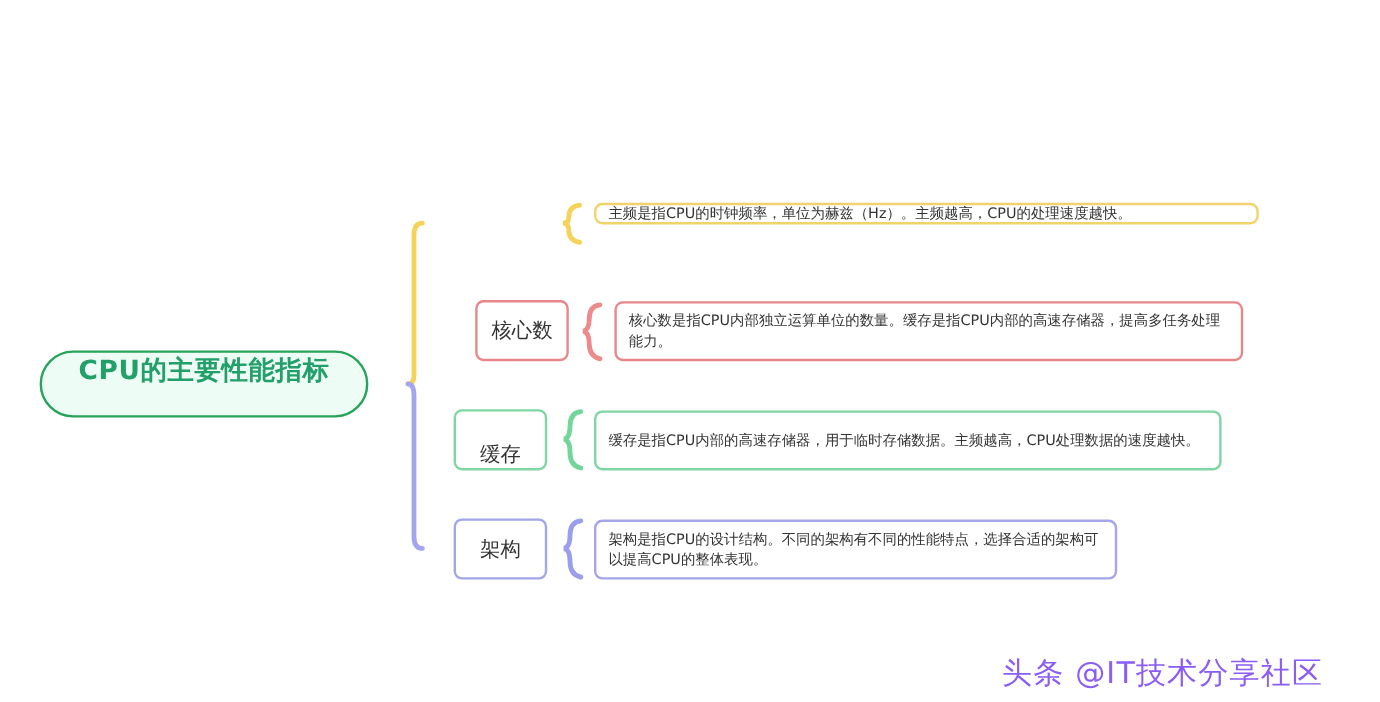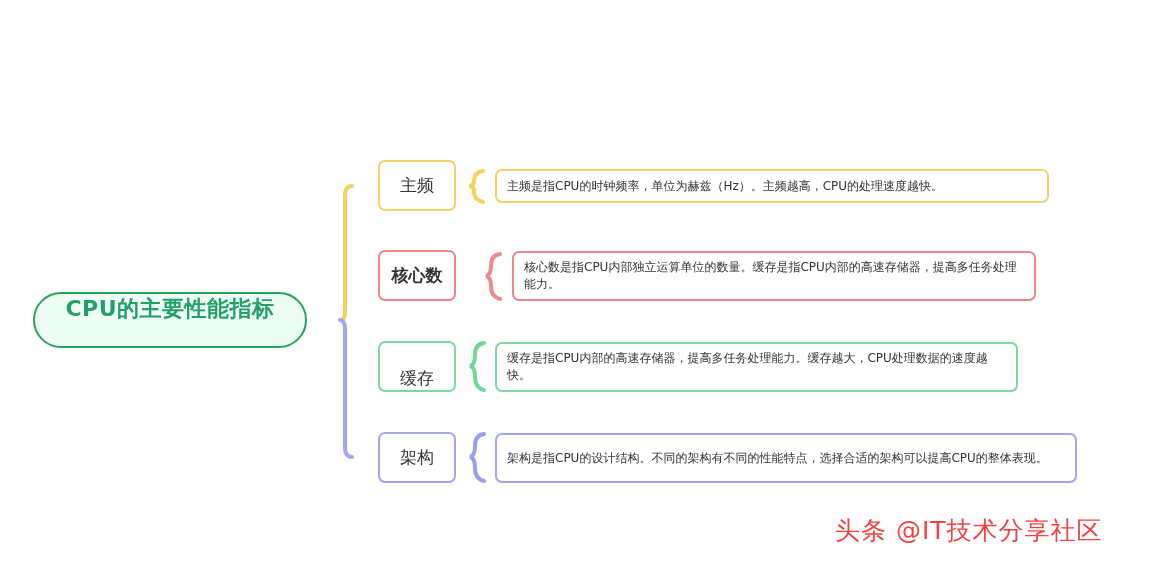--- a/index.html
+++ b/index.html
@@ -66,23 +66,23 @@
       color: #333333;
       line-height: 17px;
       padding: 6px 10px;
       display: flex;
       align-items: center;
     }
     .detail span { display: block; }
     .watermark {
       position: absolute;
       left: 835px;
-      top: 514px;
+      top: 544px;
       font-size: 25px;
-      color: #ef4444;
+      color: #8b5cf6;
       letter-spacing: 1px;
       text-shadow: 1px 1px 0 #ffffff, -1px -1px 0 #ffffff;
       text-align: right;
     }
   </style>
 </head>
 <body>
 
 <div class="canvas">
 
@@ -94,42 +94,39 @@
     <path d="M483 171 Q474 172 474 181 Q474 186 469 186 Q474 186 474 192 Q474 200 483 202" fill="none" stroke="#f5d35a" stroke-width="4" stroke-linecap="round"></path>
     <path d="M500 254 Q491 255 491 266 Q491 275 486 276 Q491 277 491 286 Q491 297 500 299" fill="none" stroke="#ec8a8c" stroke-width="4" stroke-linecap="round"></path>
     <path d="M484 343 Q475 344 475 355 Q475 365 470 366 Q475 367 475 377 Q475 388 484 390" fill="none" stroke="#72d69a" stroke-width="4" stroke-linecap="round"></path>
     <path d="M484 434 Q475 435 475 446 Q475 456 470 457 Q475 458 475 468 Q475 479 484 481" fill="none" stroke="#9a9eec" stroke-width="4" stroke-linecap="round"></path>
   </svg>
 
   <div class="root">
     <span>CPU的主要性能指标</span>
   </div>
 
-  <div class="topic" style="left:378px; top:160px; border-color:#f2d36b;">
-    <span>主频</span>
-  </div>
-  <div class="detail" style="left:495px; top:169px; width:554px; height:34px; border-color:#f2d36b;">
+  <div class="detail" style="left:495px; top:169px; width:554px; height:18px; border-color:#f2d36b;">
     <span>主频是指CPU的时钟频率，单位为赫兹（Hz）。主频越高，CPU的处理速度越快。</span>
   </div>
 
-  <div class="topic" style="left:378px; top:250px; border-color:#e8878a;font-weight:bold;">
+  <div class="topic" style="left:396px; top:250px; border-color:#e8878a;">
     <span>核心数</span>
   </div>
   <div class="detail" style="left:512px; top:251px; width:524px; height:50px; border-color:#e8878a;">
     <span>核心数是指CPU内部独立运算单位的数量。缓存是指CPU内部的高速存储器，提高多任务处理能力。</span>
   </div>
 
   <div class="topic" style="left:378px; top:341px; border-color:#7fd6a2;align-items:flex-end;">
     <span>缓存</span>
   </div>
   <div class="detail" style="left:495px; top:342px; width:523px; height:50px; border-color:#7fd6a2;">
-    <span>缓存是指CPU内部的高速存储器，提高多任务处理能力。缓存越大，CPU处理数据的速度越快。</span>
+    <span>缓存是指CPU内部的高速存储器，用于临时存储数据。主频越高，CPU处理数据的速度越快。</span>
   </div>
 
   <div class="topic" style="left:378px; top:432px; border-color:#a3a6e8;">
     <span>架构</span>
   </div>
-  <div class="detail" style="left:495px; top:433px; width:582px; height:50px; border-color:#a3a6e8;">
+  <div class="detail" style="left:495px; top:433px; width:436px; height:50px; border-color:#a3a6e8;">
     <span>架构是指CPU的设计结构。不同的架构有不同的性能特点，选择合适的架构可以提高CPU的整体表现。</span>
   </div>
 
   <div class="watermark">头条 @IT技术分享社区</div>
 </div>
 
 </body></html>

